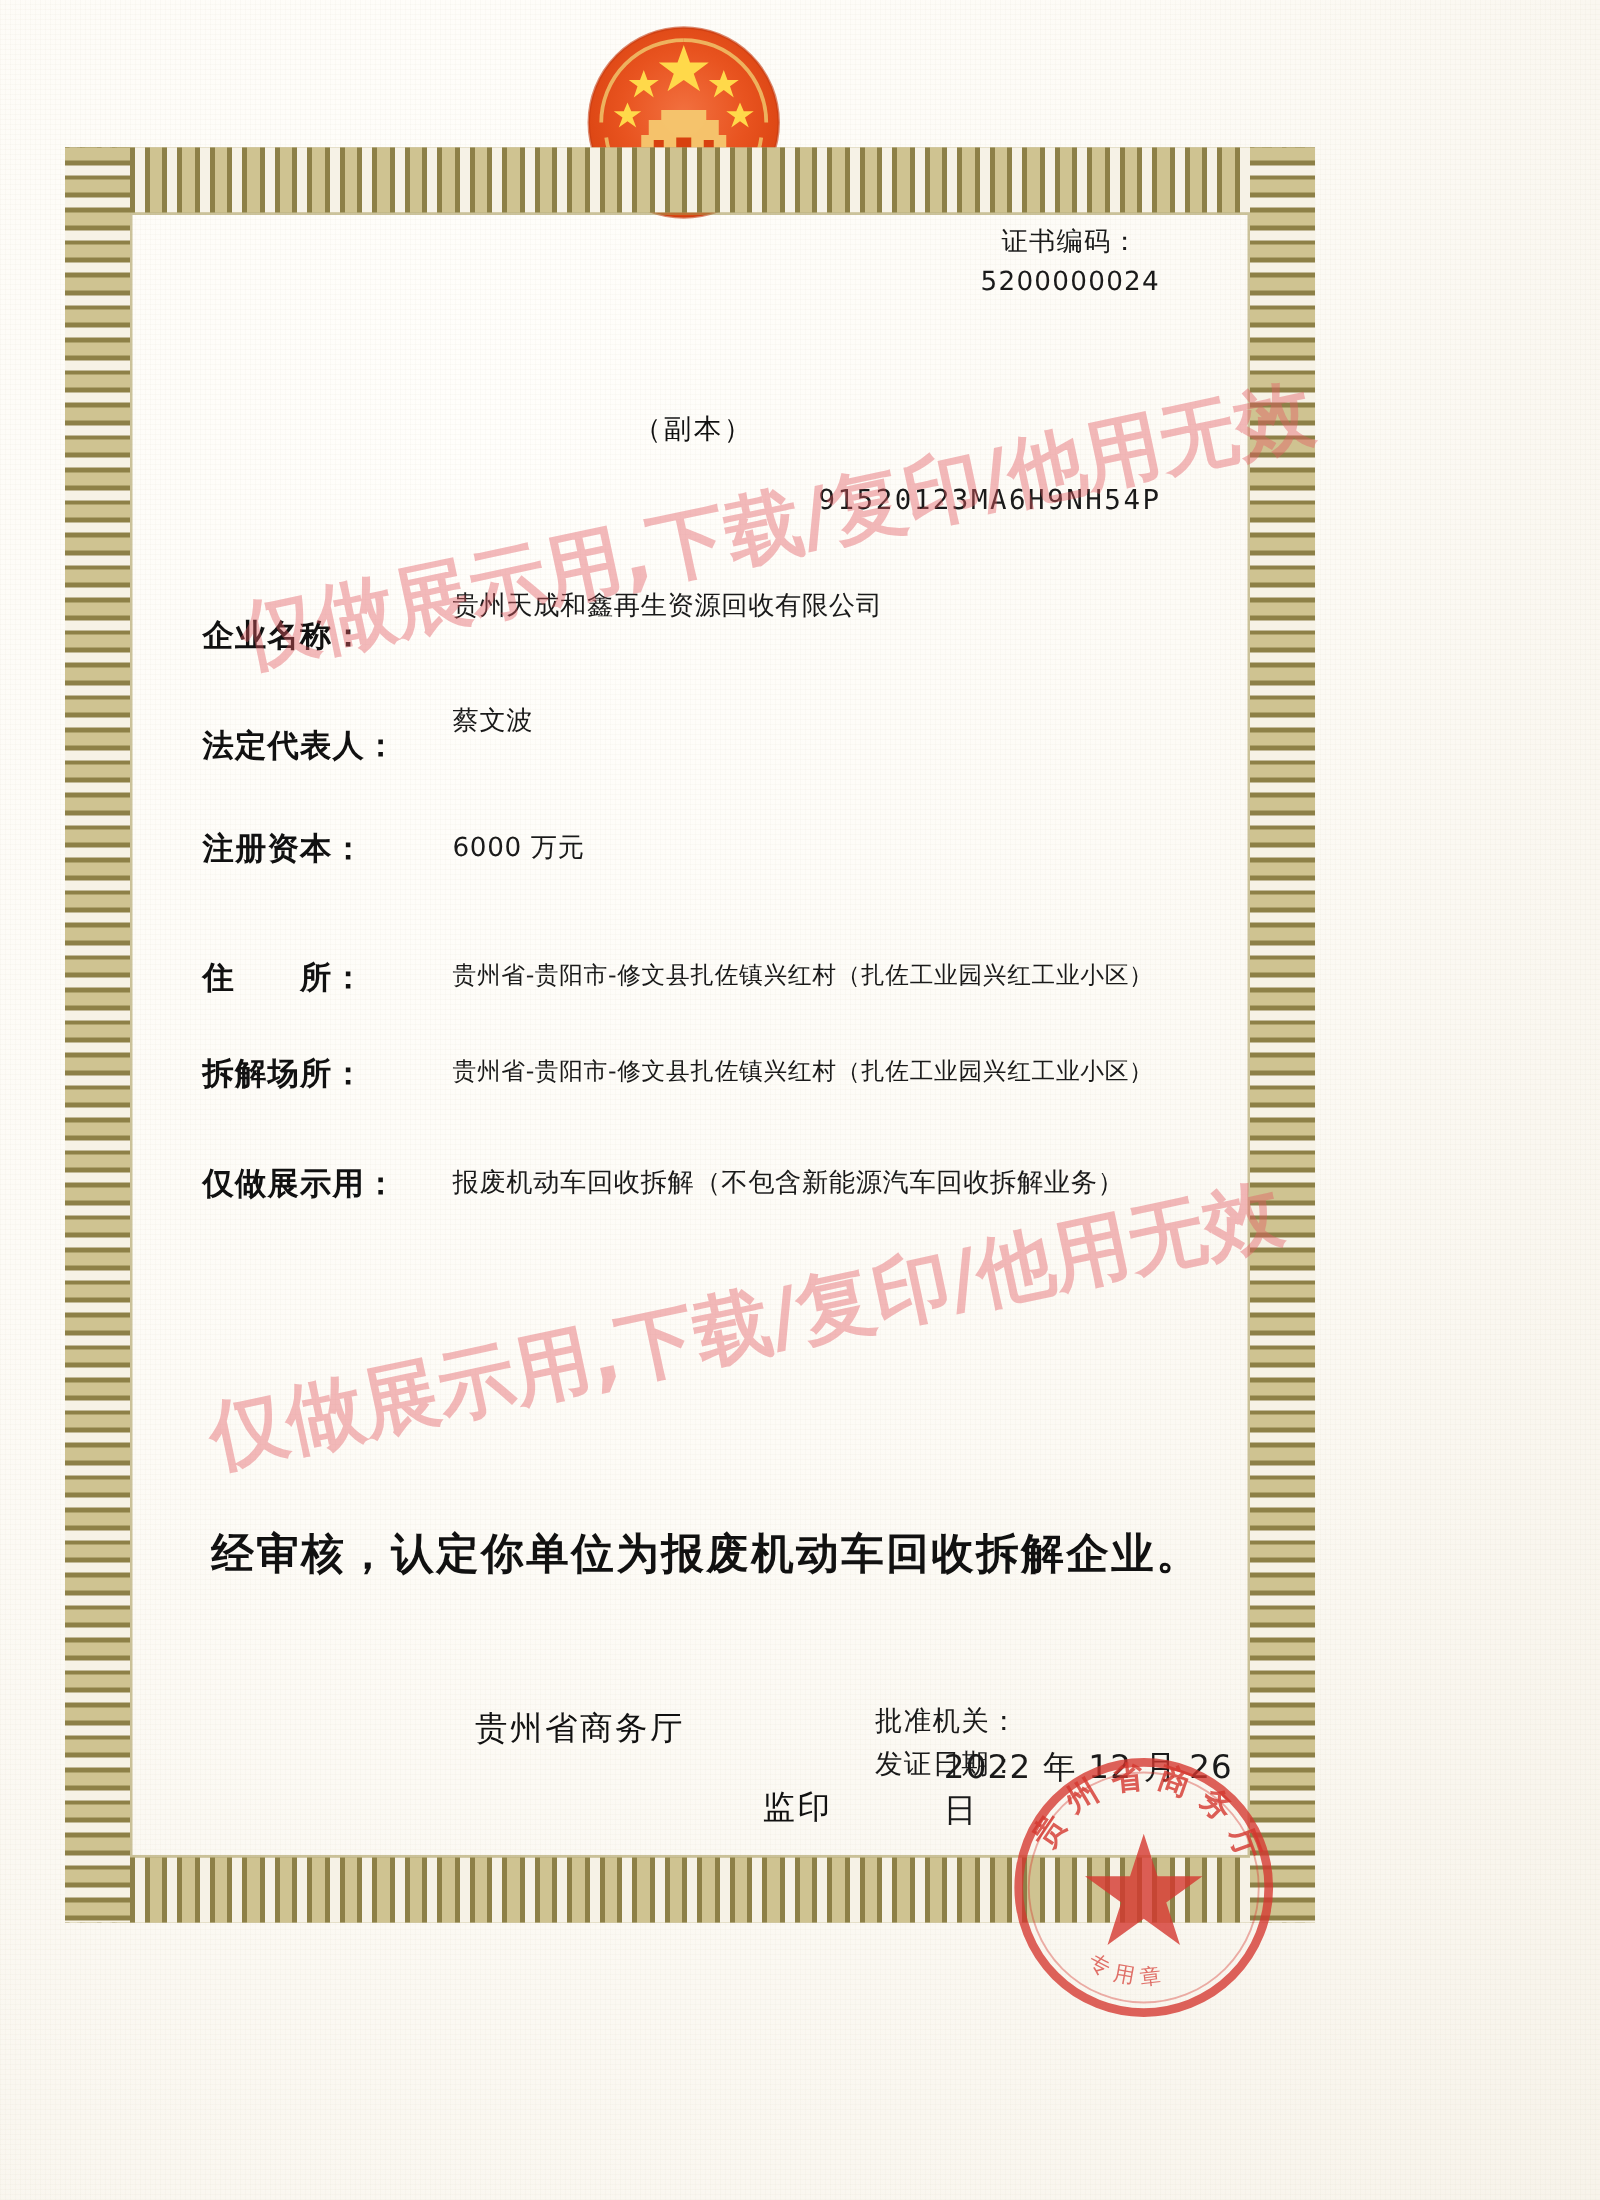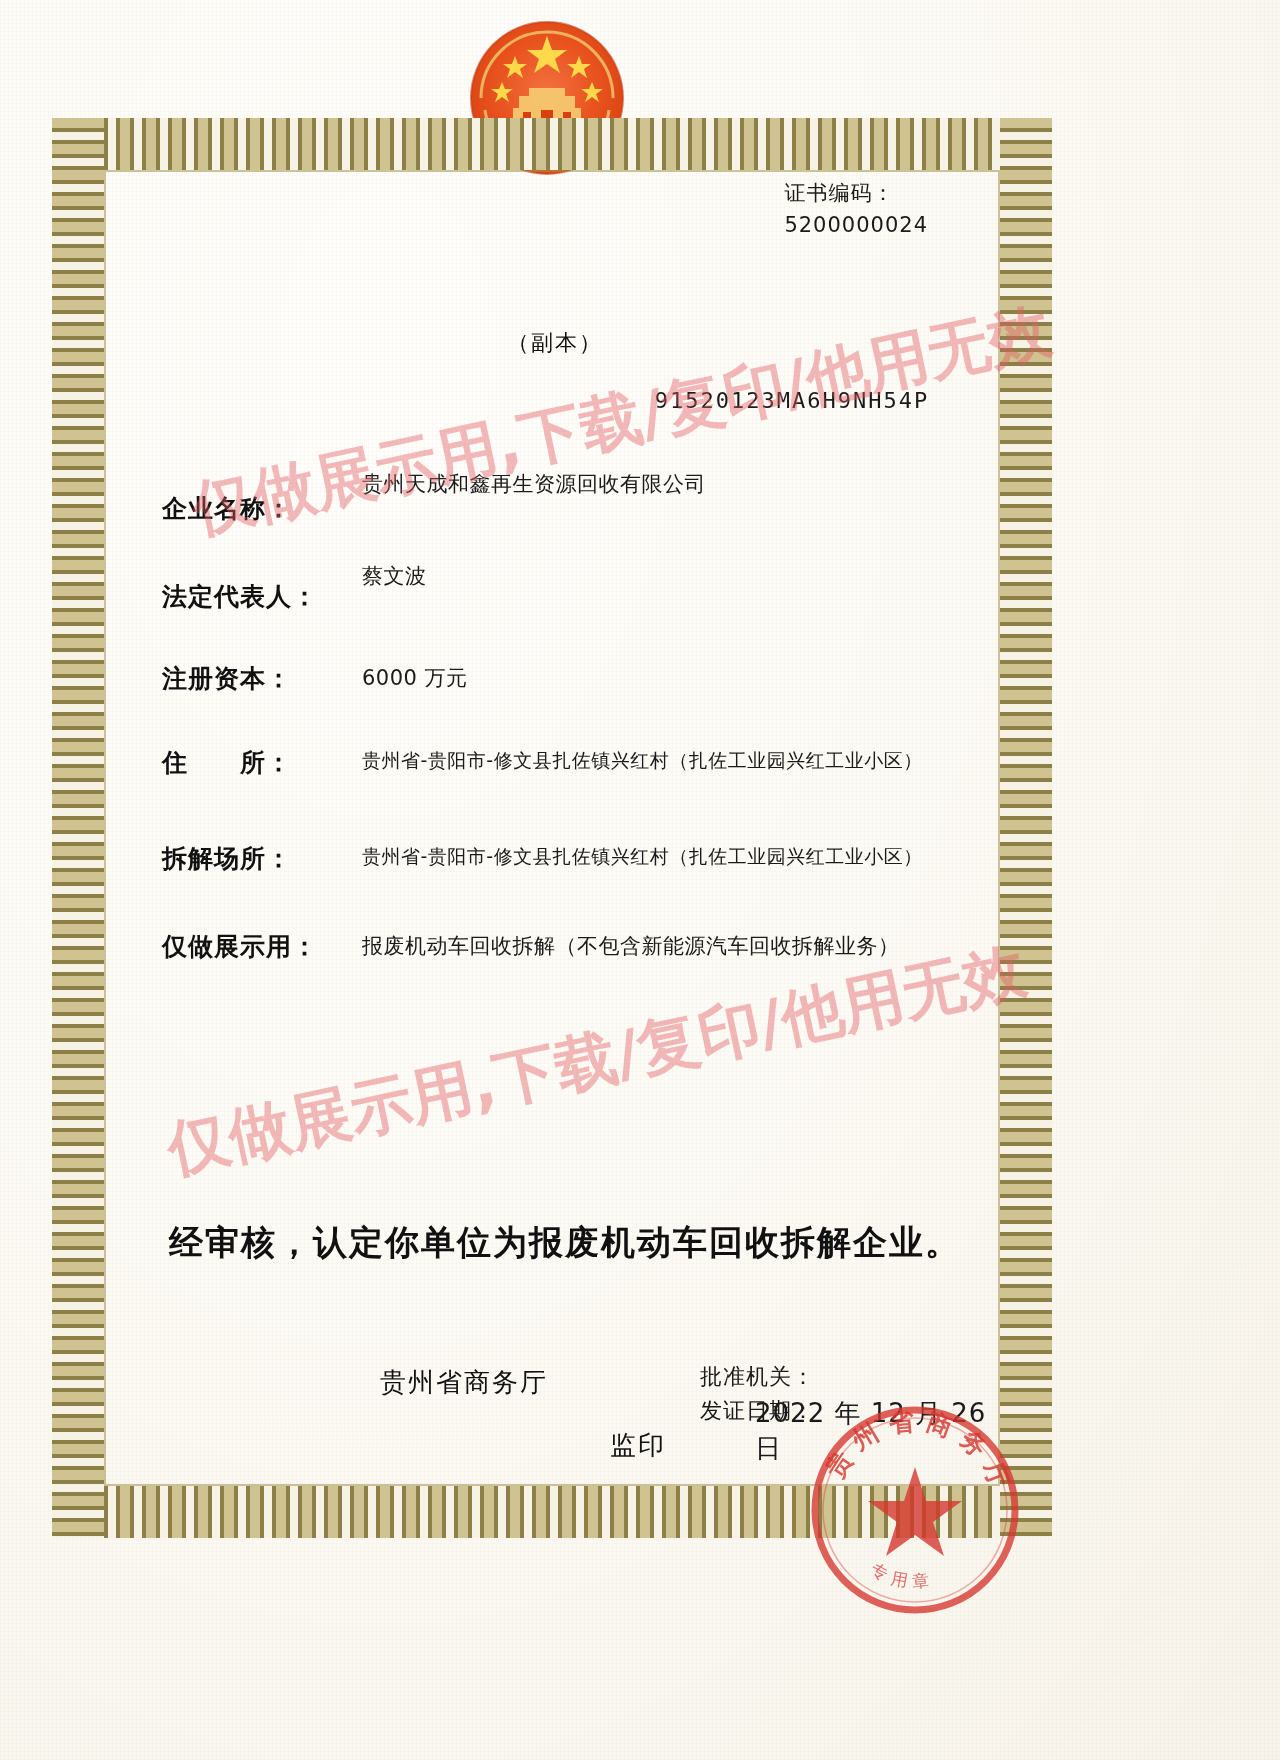--- a/index.html
+++ b/index.html
@@ -115,21 +115,21 @@
     top: 150px;
     width: 890px;
     height: 1360px;
   }
 
   
   #cert-no {
     position: absolute;
     right: 72px;
     top: 28px;
-    text-align: left;
+    text-align: center;
     font-family: "DejaVu Sans", sans-serif;
     color: #1a1a1a;
     line-height: 1.5;
   }
   #cert-no .label { font-size: 21px; letter-spacing: 1px; }
   #cert-no .value { font-size: 21px; letter-spacing: 1px; }
 
   
   #title {
     position: absolute;
@@ -212,21 +212,21 @@
     color: #1a1a1a;
     letter-spacing: .5px;
     white-space: nowrap;
   }
   .field-value.small { font-size: 19px; }
 
   
   #row-company   { top: 0px;   position: absolute; width: 840px; }
   #row-legal     { top: 88px;  position: absolute; width: 840px; }
   #row-capital   { top: 170px; position: absolute; width: 840px; }
-  #row-address   { top: 254px; position: absolute; width: 840px; }
+  #row-address   { top: 273px; position: absolute; width: 840px; }
   #row-site      { top: 350px; position: absolute; width: 840px; }
   #row-scope     { top: 438px; position: absolute; width: 840px; }
 
   
   #row-company .field-value { top: -22px; }
   #row-legal   .field-value { top: -18px; }
 
   
   #statement {
     position: absolute;

